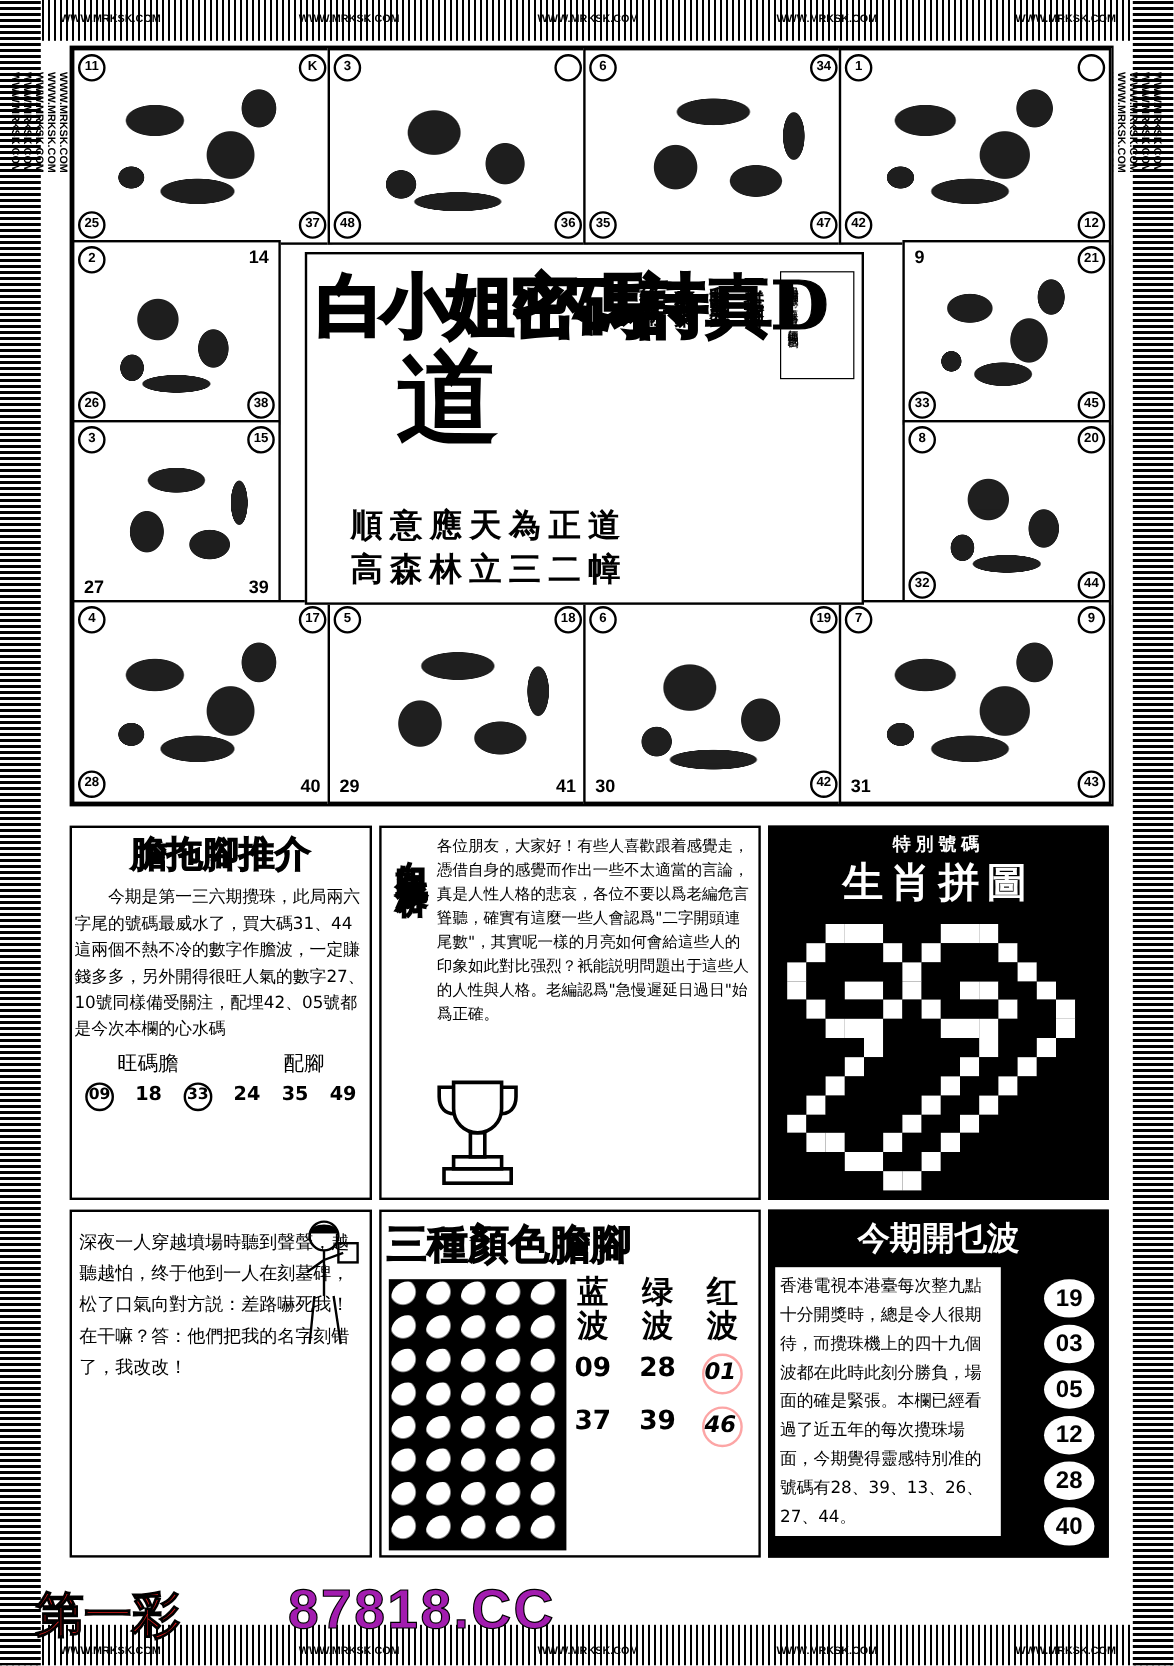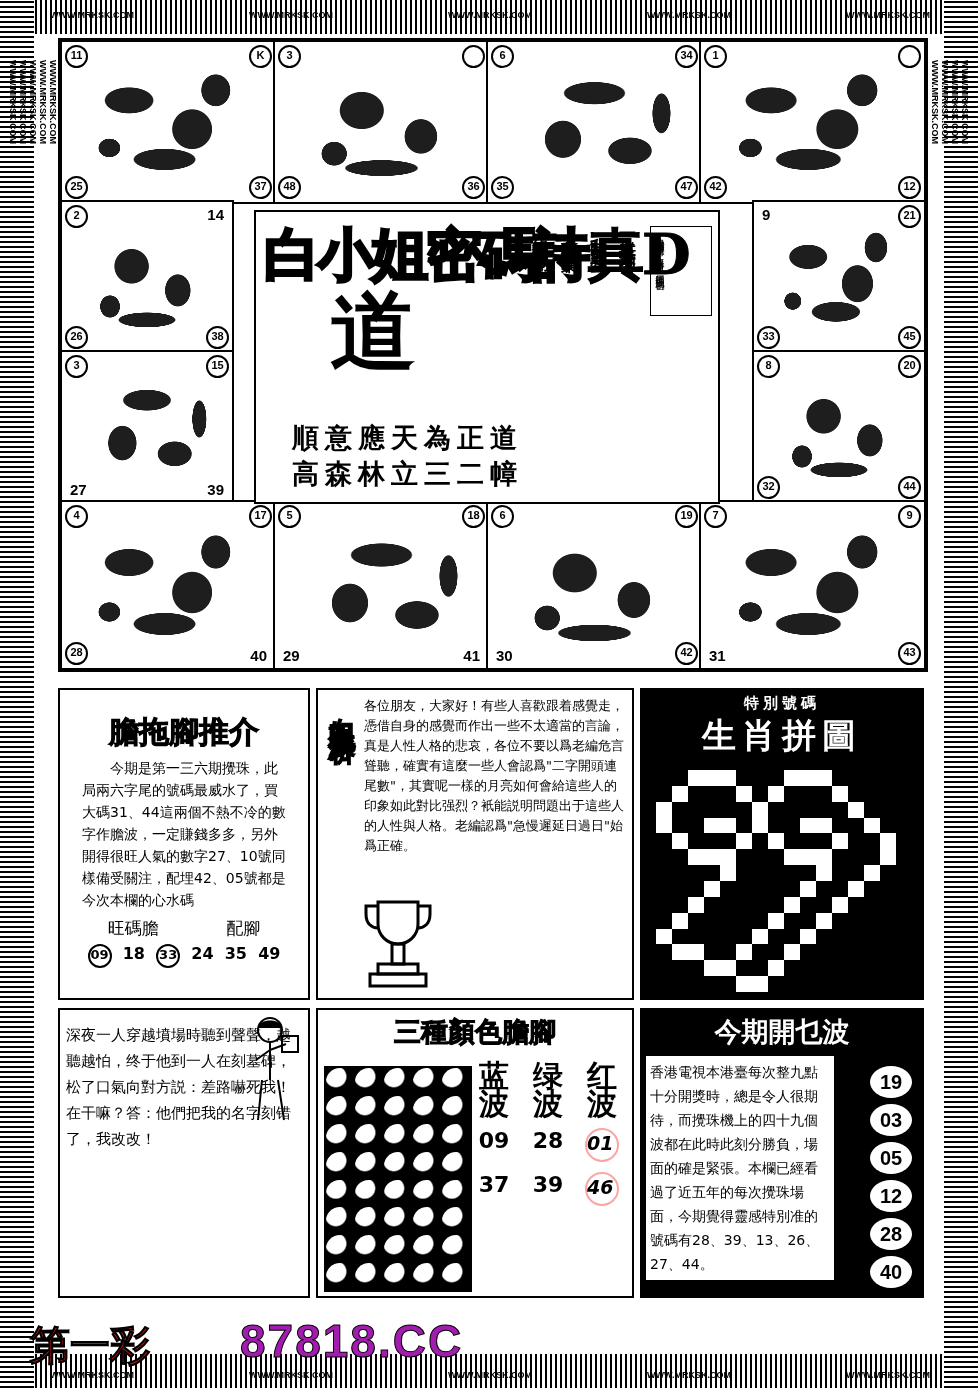--- a/index.html
+++ b/index.html
@@ -112,21 +112,21 @@
   .poem .line{writing-mode:vertical-rl;font-size:17px;font-weight:bold;letter-spacing:3px;
     font-family:"DejaVu Serif", serif;}
   .note-box{position:absolute;top:14px;right:6px;width:62px;height:90px;
     border:1px solid #000;padding:3px;box-sizing:border-box;}
   .note-box .t{writing-mode:vertical-rl;font-size:9px;line-height:12px;letter-spacing:1px;}
 
   
   .mid{position:absolute;top:648px;left:24px;width:866px;height:318px;}
   .panel{position:absolute;border:2px solid #000;background:#fff;box-sizing:border-box;}
 
-  .p-dan{left:0;top:6px;width:252px;height:312px;padding:22px;}
+  .p-dan{left:0;top:6px;width:252px;height:312px;padding:2px;}
   .p-dan .hd{font-size:30px;font-weight:bold;text-align:center;font-family:"DejaVu Serif", serif;
     -webkit-text-stroke:1px #000;}
   .p-dan .body{font-size:14px;line-height:22px;text-indent:2em;margin-top:4px;}
   .p-dan .sub{display:flex;justify-content:space-around;font-size:17px;font-weight:normal;margin-top:6px;gap:16px;}
   .p-dan .nums{display:flex;justify-content:space-around;font-size:16px;font-weight:bold;margin-top:4px;}
   .circled{display:inline-block;width:20px;height:20px;line-height:18px;text-align:center;
     border:2px solid #000;border-radius:50%;font-size:13px;}
 
   .p-sebo{left:258px;top:6px;width:318px;height:312px;padding:6px;display:flex;}
   .p-sebo .vtitle{writing-mode:vertical-rl;font-size:27px;font-weight:bold;letter-spacing:4px;
@@ -145,29 +145,29 @@
 
   
   .bot{position:absolute;top:974px;left:24px;width:866px;height:330px;}
   .p-joke{left:0;top:0;width:252px;height:290px;padding:6px;}
   .p-joke .hd{font-size:25px;font-weight:bold;font-family:"DejaVu Serif", serif;}
   .p-joke .body{font-size:15px;line-height:26px;margin-top:6px;
     font-family:"DejaVu Serif", serif;}
   .girl{position:absolute;right:4px;top:2px;width:64px;height:120px;}
 
   .p-color{left:258px;top:0;width:318px;height:290px;padding:4px;}
-  .p-color .hd{font-size:27px;font-weight:bold;text-align:center;font-family:"DejaVu Serif", serif;
+  .p-color .hd{font-size:34px;font-weight:bold;text-align:left;font-family:"DejaVu Serif", serif;
     -webkit-text-stroke:1px #000;}
   .balls{position:absolute;left:6px;top:56px;width:148px;height:226px;
     display:grid;grid-template-columns:repeat(5,1fr);grid-template-rows:repeat(8,1fr);gap:1px;
     background:#000;padding:2px;box-sizing:border-box;}
   .balls i{background:radial-gradient(circle at 35% 32%,#fff 0 38%,#000 44% 100%);border-radius:50%;}
   .colcols{position:absolute;right:6px;top:52px;width:156px;}
   .colrow{display:flex;justify-content:space-between;}
-  .colname{font-size:30px;font-weight:bold;font-family:Liberation Sans, sans-serif;line-height:28px;
+  .colname{font-size:26px;font-weight:bold;font-family:Liberation Sans, sans-serif;line-height:28px;
     text-align:center;width:48px;}
   .colnums{display:flex;justify-content:space-between;font-size:22px;font-weight:bold;margin-top:10px;}
   .colnums span{width:48px;text-align:center;}
   .ring{display:inline-block;width:30px;height:30px;line-height:26px;border:2px solid #fca5a5;
     border-radius:50%;text-align:left;font-size:19px;}
 
   .p-bo{left:582px;top:0;width:284px;height:290px;background:#000;color:#fff;padding:4px;}
   .p-bo .hd{font-size:27px;font-weight:bold;text-align:center;font-family:"DejaVu Serif", serif;}
   .p-bo .body{font-size:14px;line-height:24px;color:#000;background:#fff;margin-top:6px;
     padding:4px;width:188px;box-sizing:border-box;}

